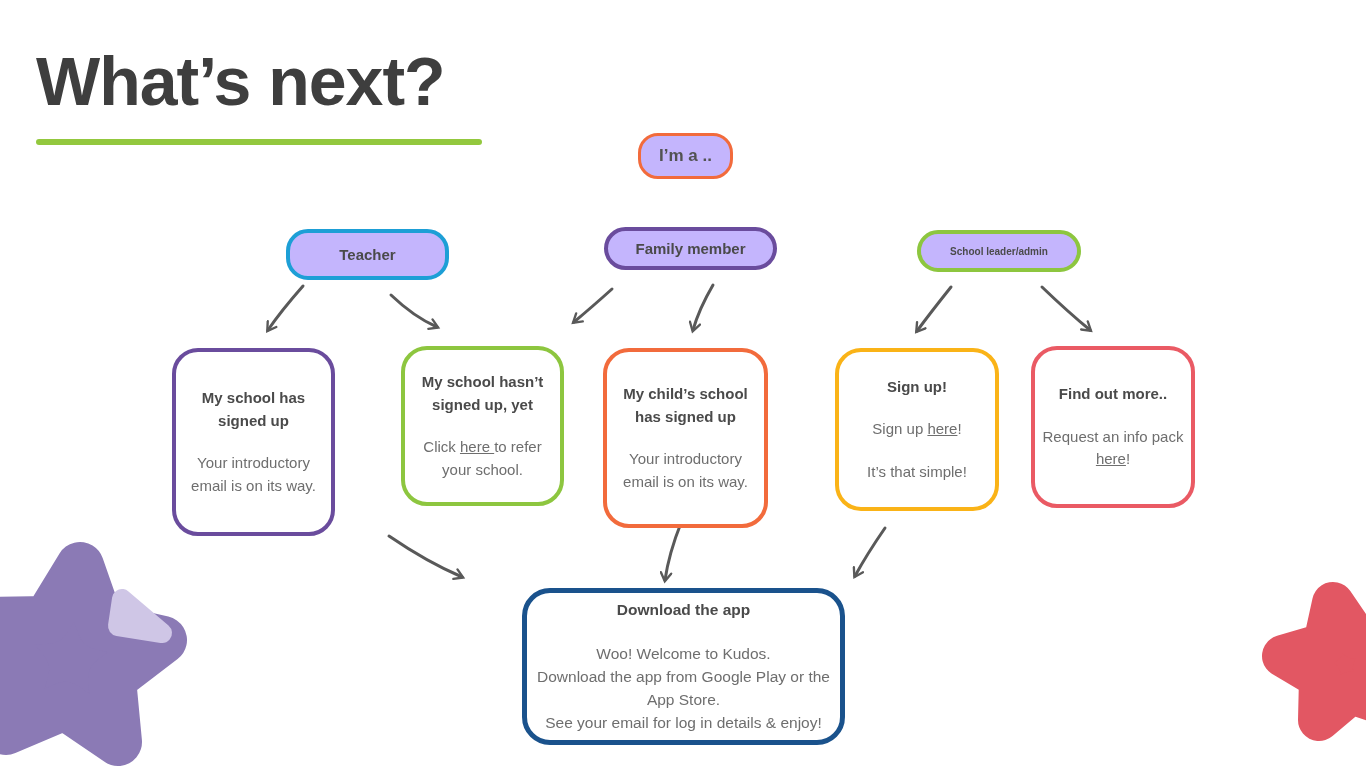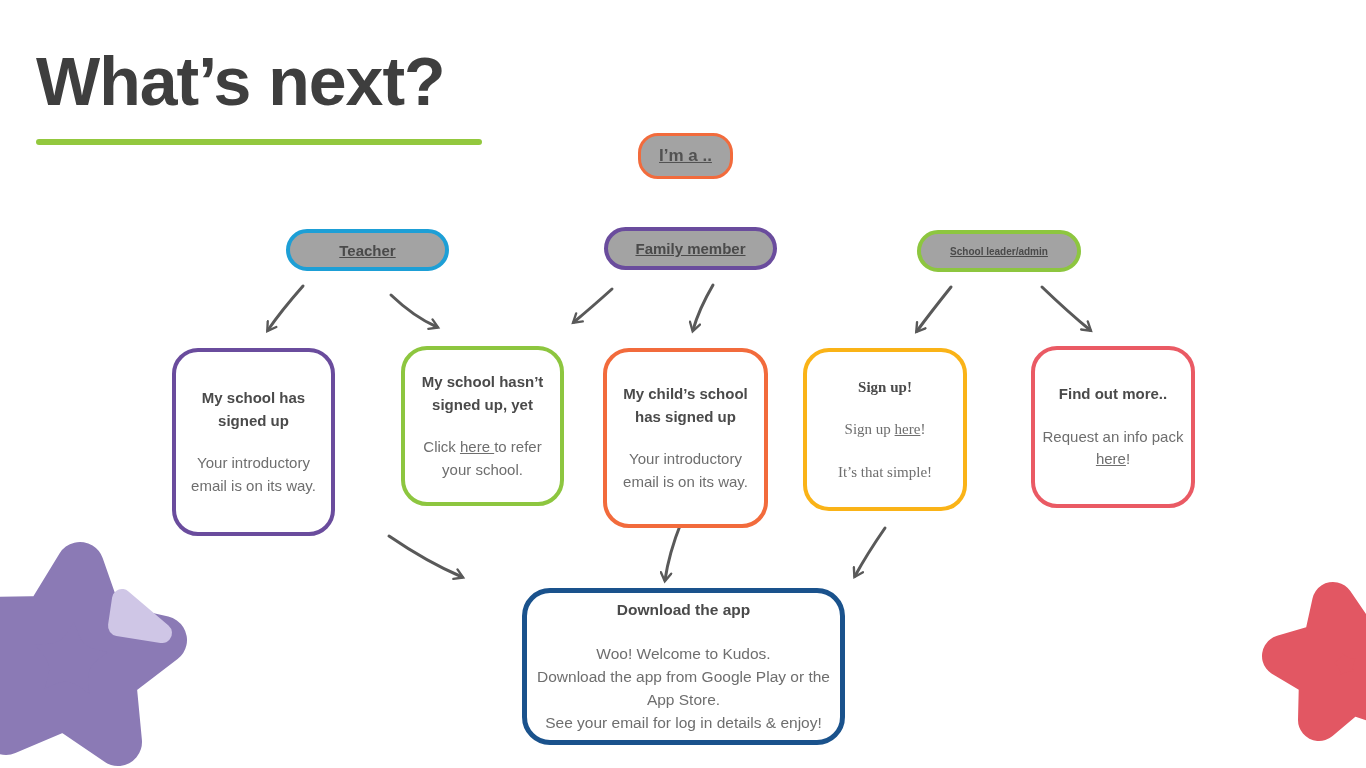--- a/index.html
+++ b/index.html
@@ -14,45 +14,45 @@
     position:absolute;left:36px;top:44px;margin:0;
     font-size:68px;font-weight:600;color:#3e3e3e;line-height:1.1;letter-spacing:-1px;
   }
   .title-underline{
     position:absolute;left:36px;top:139px;width:446px;height:6px;
     background:#93c83e;border-radius:3px;
   }
 
   
   .pill{
-    position:absolute;background:#a3a3a3;border-radius:22px;box-sizing:border-box;
+    position:absolute;background:#c4b5fd;border-radius:22px;box-sizing:border-box;
     display:flex;align-items:center;justify-content:center;
-    font-weight:700;color:#4a4a4a;font-size:15px;text-align:center;text-decoration:underline;
+    font-weight:700;color:#4a4a4a;font-size:15px;text-align:center;
   }
   .p-root{left:638px;top:133px;width:95px;height:46px;border:3.5px solid #f26b3c;font-size:17px;color:#525252;border-radius:20px;}
-  .p-teacher{left:286px;top:229px;width:163px;height:42px;border:4px solid #1d9fd6;}
+  .p-teacher{left:286px;top:229px;width:163px;height:51px;border:4px solid #1d9fd6;}
   .p-family{left:604px;top:227px;width:173px;height:43px;border:4px solid #6a4c9d;}
   .p-leader{left:917px;top:230px;width:164px;height:42px;border:4px solid #8dc63f;font-size:10px;}
 
   
   .card{
     position:absolute;background:#fff;border-radius:26px;box-sizing:border-box;
     display:flex;flex-direction:column;justify-content:center;align-items:center;
     text-align:center;padding:10px 8px;
   }
   .card-title{font-weight:700;color:#4a4a4a;font-size:15px;line-height:1.5;margin:0;}
   .card-body{display:block;}
   .card-para{margin:20px 0 0;color:#6e6e6e;font-size:15px;line-height:1.5;}
   .tight .card-para:not(:first-child){margin-top:0;}
   .link{text-decoration:underline;cursor:pointer;}
 
   .c1{left:172px;top:348px;width:163px;height:188px;border:4.5px solid #6a4c9d;}
   .c2{left:401px;top:346px;width:163px;height:160px;border:4.5px solid #8dc63f;}
   .c3{left:603px;top:348px;width:165px;height:180px;border:4.5px solid #f26b3c;}
-  .c4{left:803px;top:348px;width:164px;height:163px;border:4.5px solid #fab317;font-family:Liberation Serif, serif;}
+  .c4{left:835px;top:348px;width:164px;height:163px;border:4.5px solid #fab317;}
   .c5{left:1031px;top:346px;width:164px;height:162px;border:4.5px solid #ea5a64;padding:10px 5px;}
   .c-download{left:522px;top:588px;width:323px;height:157px;border:5px solid #1a528c;border-radius:28px;padding:10px 6px;}
   .c-download .card-title{font-size:15.5px;}
   .c-download .card-para{font-size:15.5px;}
 
   
   .overlay{position:absolute;left:0;top:0;pointer-events:none;}
   .star{position:absolute;pointer-events:none;}
 </style>
 </head>

